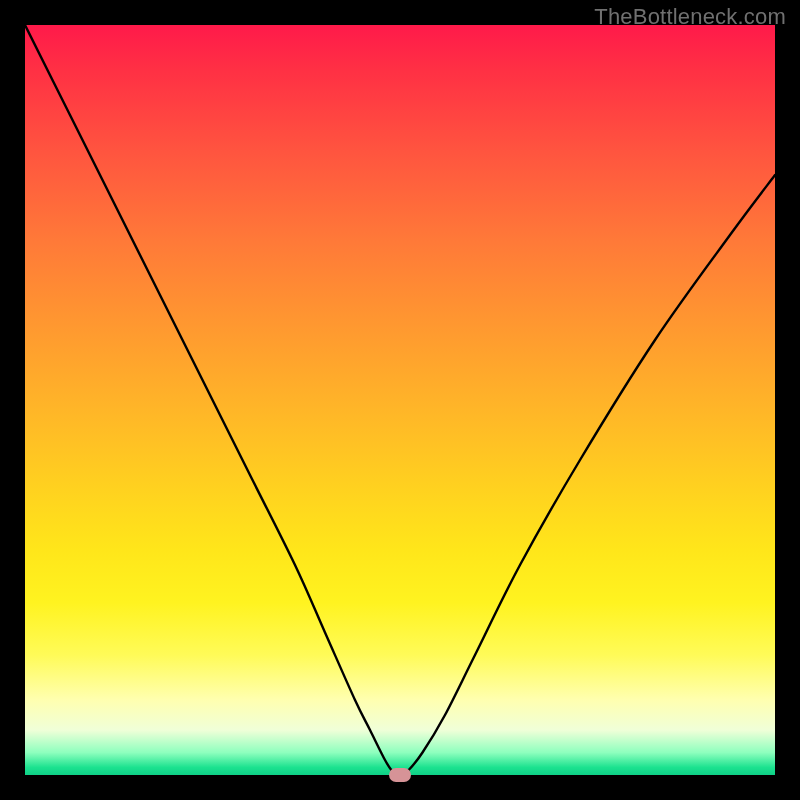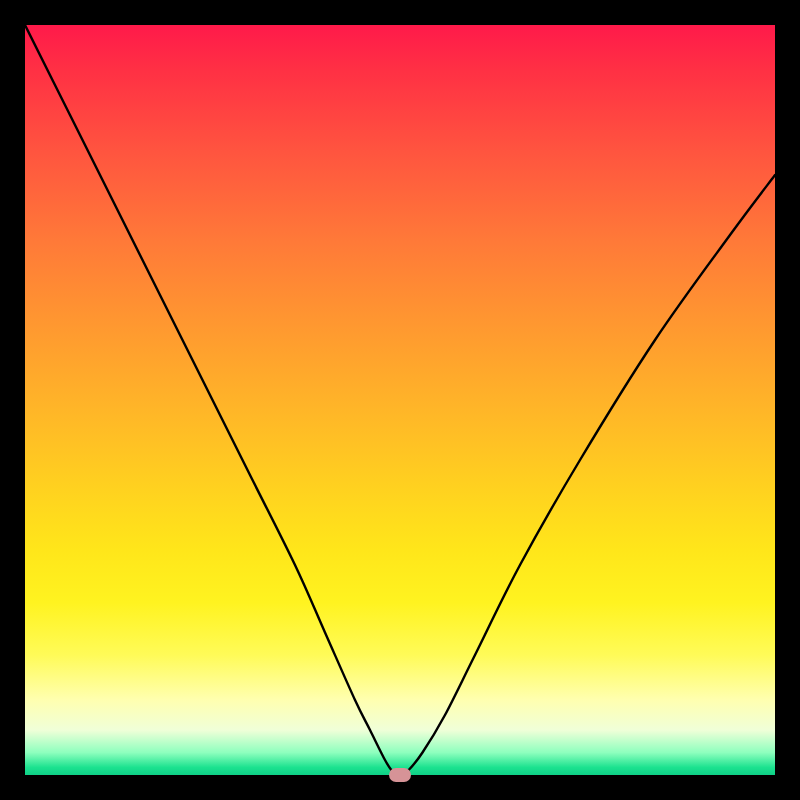--- a/index.html
+++ b/index.html
@@ -72,20 +72,21 @@
     height: 14px;
     background: #d69397;
     border-radius: 7px;
     transform: translate(-50%, -50%);
   }
 </style>
 </head>
 <body>
 
 <div class="frame">
+  <div class="watermark">TheBottleneck.com</div>
 
   <div class="plot-area">
     <div class="gradient-bg"></div>
 
     <svg class="curve-svg" viewBox="0 0 750 750" preserveAspectRatio="none">
       <path id="curve-path" d="M 0.00 0.00 C 7.50 15.00, 30.00 60.00, 45.00 90.00 C 60.00 120.00, 75.00 150.00, 90.00 180.00 C 105.00 210.00, 120.00 240.00, 135.00 270.00 C 150.00 300.00, 165.00 330.00, 180.00 360.00 C 195.00 390.00, 210.00 420.00, 225.00 450.00 C 240.00 480.00, 257.50 513.75, 270.00 540.00 C 282.50 566.25, 290.00 585.00, 300.00 607.50 C 310.00 630.00, 322.50 658.75, 330.00 675.00 C 337.50 691.25, 340.00 695.00, 345.00 705.00 C 350.00 715.00, 356.25 728.13, 360.00 735.00 C 363.75 741.88, 365.00 743.75, 367.50 746.25 C 370.00 748.75, 372.50 750.00, 375.00 750.00 C 377.50 750.00, 378.75 750.00, 382.50 746.25 C 386.25 742.50, 391.25 736.88, 397.50 727.50 C 403.75 718.13, 411.25 706.25, 420.00 690.00 C 428.75 673.75, 437.50 655.00, 450.00 630.00 C 462.50 605.00, 477.50 572.50, 495.00 540.00 C 512.50 507.50, 532.50 472.50, 555.00 435.00 C 577.50 397.50, 605.00 352.50, 630.00 315.00 C 655.00 277.50, 685.00 237.50, 705.00 210.00 C 725.00 182.50, 742.50 160.00, 750.00 150.00" fill="none" stroke="#000" stroke-width="2.4" stroke-linecap="round" stroke-linejoin="round"></path>
     </svg>
 
     <div class="marker" id="marker" style="left: 375px; top: 750px; background: rgb(214, 147, 151);"></div>
   </div>

